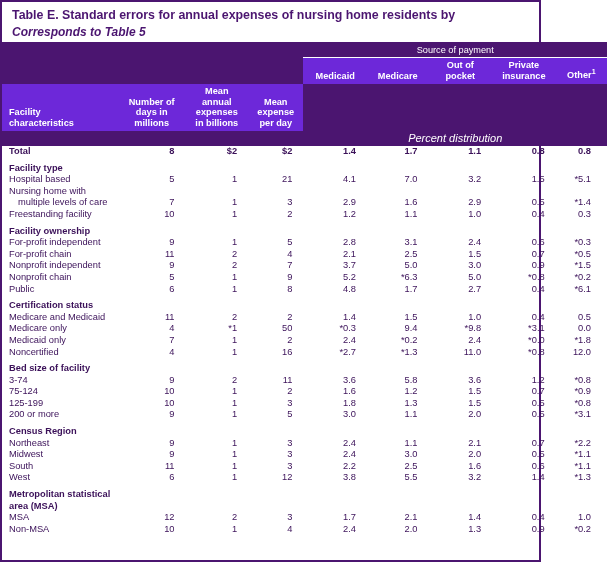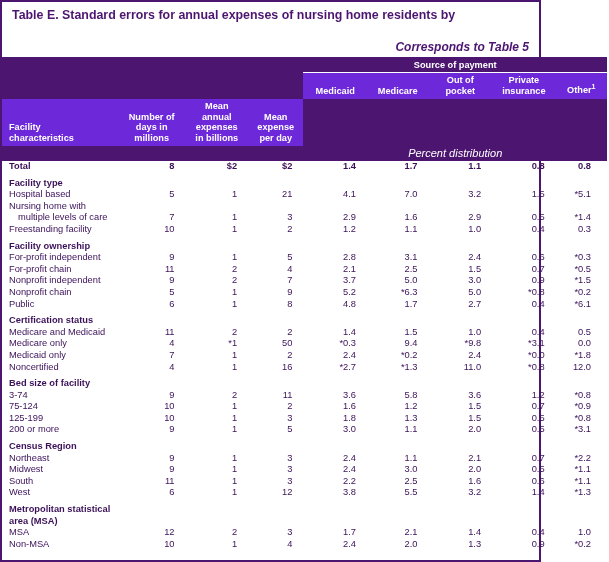--- a/index.html
+++ b/index.html
@@ -30,22 +30,21 @@
     font-weight: bold;
     color: #4b1570;
     line-height: 15px;
   }
   .subtitle-line {
     font-size: 12px;
     font-weight: bold;
     font-style: italic;
     color: #4b1570;
     line-height: 16px;
-    margin-top: 16px;
-    text-align: right;
+    margin-top: 1px;
   }
   table.data {
     border-collapse: collapse;
     width: 605px;
     table-layout: fixed;
     font-size: 9.3px;
   }
   .hdr-cell {
     background: #6d28d9;
     color: #ffffff;
@@ -57,21 +56,21 @@
     line-height: 10.5px;
     border: 0;
   }
   .hdr-cell.left {
     text-align: left;
     padding-left: 7px;
   }
   .hdr-span {
     background: #4b1570;
     color: #ffffff;
-    font-weight: bold;
+    font-weight: normal;
     font-size: 9.2px;
     text-align: center;
     vertical-align: middle;
     padding: 3px 3px 2px 3px;
     border-bottom: 1px solid #ffffff;
   }
   .hdr-blank {
     background: #4b1570;
     border: 0;
   }

